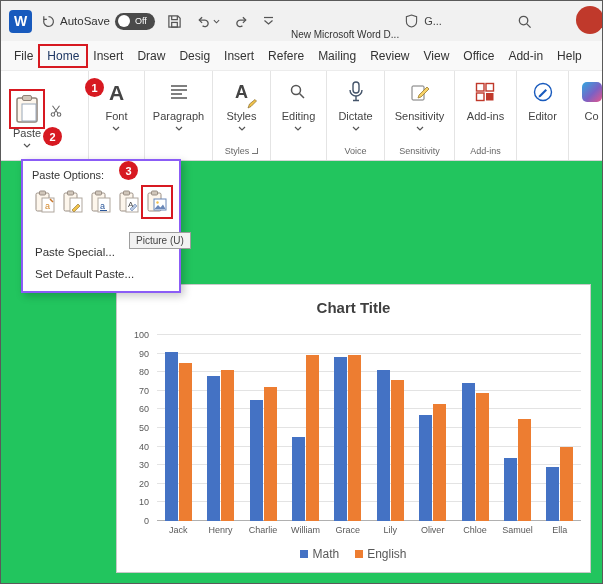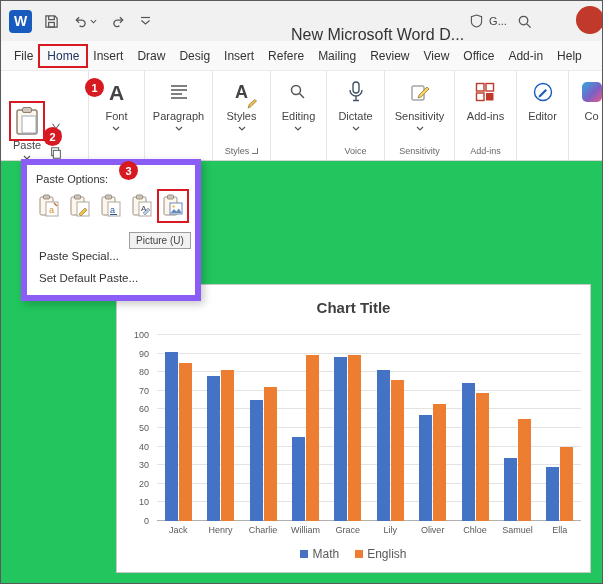--- a/index.html
+++ b/index.html
@@ -20,21 +20,21 @@
   .autosave { display: flex; align-items: center; gap: 5px; }
   .tb-text { font-size: 11.5px; color: #333; }
   .toggle { width: 40px; height: 17px; background: #4a4a4a; border-radius: 9px;
             display: flex; align-items: center; padding: 0 3px; cursor: pointer; border: none; }
   .knob { width: 12px; height: 12px; border-radius: 50%; background: #fff; }
   .tstate { color: #fff; font-size: 9px; margin-left: 5px; }
   .tb-btn { background: none; border: none; padding: 2px; display: flex;
             align-items: center; gap: 2px; cursor: pointer; }
   .tb-title { position: absolute; left: 290px; top: 0; height: 40px; display: flex;
               align-items: center; gap: 6px; }
-  .tb-title .doc-title { font-size: 16px; color: #333; margin-top: 27px; }
+  .tb-title .doc-title { font-size: 10px; color: #333; margin-top: 27px; }
   .tb-title .badge { font-size: 11px; color: #444; }
   .tb-search { position: absolute; right: 68px; top: 11px; }
   .avatar { position: absolute; right: -2px; top: 5px; width: 28px; height: 28px;
             border-radius: 50%; background: #c0392b; cursor: pointer; }
 
   
   .tabrow { position: absolute; top: 40px; left: 0; right: 0; height: 30px;
             background: #f9f9f9; border-bottom: 1px solid #ececec;
             display: flex; align-items: center; padding-left: 6px; }
   .tab { font-size: 12px; color: #333; padding: 3px 7px; cursor: pointer; white-space: nowrap; }
@@ -50,36 +50,36 @@
             border: none; cursor: pointer; padding: 0; }
   .bicon { height: 30px; display: flex; align-items: center; justify-content: center; }
   .blabel { font-size: 11px; color: #444; margin-top: 3px; }
   .chev { margin-top: 4px; line-height: 0; }
   .glabel { position: absolute; bottom: 4px; font-size: 9px; color: #666;
             display: flex; align-items: center; gap: 3px; }
   .launcher { width: 6px; height: 6px; border-right: 1.3px solid #777;
               border-bottom: 1.3px solid #777; display: inline-block; cursor: pointer; }
 
   .clip-group { flex-direction: row; justify-content: flex-start;
-                align-items: flex-end; padding-left: 12px; padding-top: 6px; gap: 8px; }
+                align-items: center; padding-left: 12px; padding-top: 6px; gap: 8px; }
   .paste-btn { display: flex; flex-direction: column; align-items: center; background: none;
                border: none; cursor: pointer; padding: 0; }
   .paste-icon-wrap { margin-top: 5px; outline: 2px solid var(--ann-color);
                      outline-offset: 3px; line-height: 0; }
   .cutcopy { display: flex; flex-direction: column; gap: 10px; margin-top: 8px; }
   .smallbtn { background: none; border: none; padding: 0; line-height: 0; cursor: pointer; }
   .font-A { font-size: 21px; font-weight: bold; color: #444; line-height: 1; }
   .styles-ic { position: relative; font-size: 18px; font-weight: bold; color: #444; }
   .styles-ic svg { position: absolute; right: -9px; bottom: -2px; }
   .copilot-ic { width: 20px; height: 20px; border-radius: 5px;
                 background: linear-gradient(135deg, #31a8e0, #7b61c4 55%, #e6568b); }
 
   
-  .paste-menu { position: absolute; left: 20px; top: 158px; width: 180px; z-index: 50;
-                background: #fff; border: 6px solid #8b5cf6;
+  .paste-menu { position: absolute; left: 20px; top: 158px; width: 160px; z-index: 50;
+                background: #fff; border: 2px solid #8b5cf6;
                 box-shadow: 3px 3px 8px rgba(0,0,0,.22); padding-bottom: 6px; }
   .pm-header { font-size: 11px; color: #333; padding: 8px 0 4px 9px; }
   .pm-icons { display: flex; justify-content: space-between; padding: 4px 10px 2px;
               margin-bottom: 24px; }
   .pm-opt { width: 24px; height: 26px; background: none; border: none; padding: 0;
             line-height: 0; cursor: pointer; }
   .pm-opt.annotated-box { outline: 2px solid var(--ann-color); outline-offset: 2px; }
   .pm-item { font-size: 11.5px; color: #333; padding: 5px 12px; cursor: pointer; }
 
   .tooltip { position: absolute; left: 128px; top: 231px; z-index: 70;
@@ -116,20 +116,33 @@
   .legend-swatch { width: 8px; height: 8px; display: inline-block; }
 </style>
 </head>
 <body>
 
 <div class="app">
 
   <div class="titlebar">
     <div class="tb-left">
       <div class="word-logo">W</div>
+      <div class="autosave">
+        <span style="line-height:0">
+          <svg width="13" height="13" viewBox="0 0 16 16">
+              <path d="M8 2a6 6 0 1 1-5.2 3.1" fill="none" stroke="#555" stroke-width="1.5"></path>
+              <path d="M2.2 1.5v3.8H6" fill="none" stroke="#555" stroke-width="1.5"></path>
+            </svg>
+        </span>
+        <span class="tb-text">AutoSave</span>
+        <button class="toggle">
+          <span class="knob"></span>
+          <span class="tstate">Off</span>
+        </button>
+      </div>
       <button class="tb-btn">
         <svg width="15" height="15" viewBox="0 0 16 16">
             <path d="M2 2h9.5L14 4.5V14H2z" fill="none" stroke="#555" stroke-width="1.3"></path>
             <path d="M5 2v4h6V2" fill="none" stroke="#555" stroke-width="1.3"></path>
             <rect x="5" y="9" width="6" height="5" fill="none" stroke="#555" stroke-width="1.3"></rect>
           </svg>
       </button>
       <button class="tb-btn">
         <svg width="15" height="15" viewBox="0 0 16 16">
             <path d="M3.5 6.5h6a3.5 3.5 0 1 1-2.5 6" fill="none" stroke="#555" stroke-width="1.4"></path>

